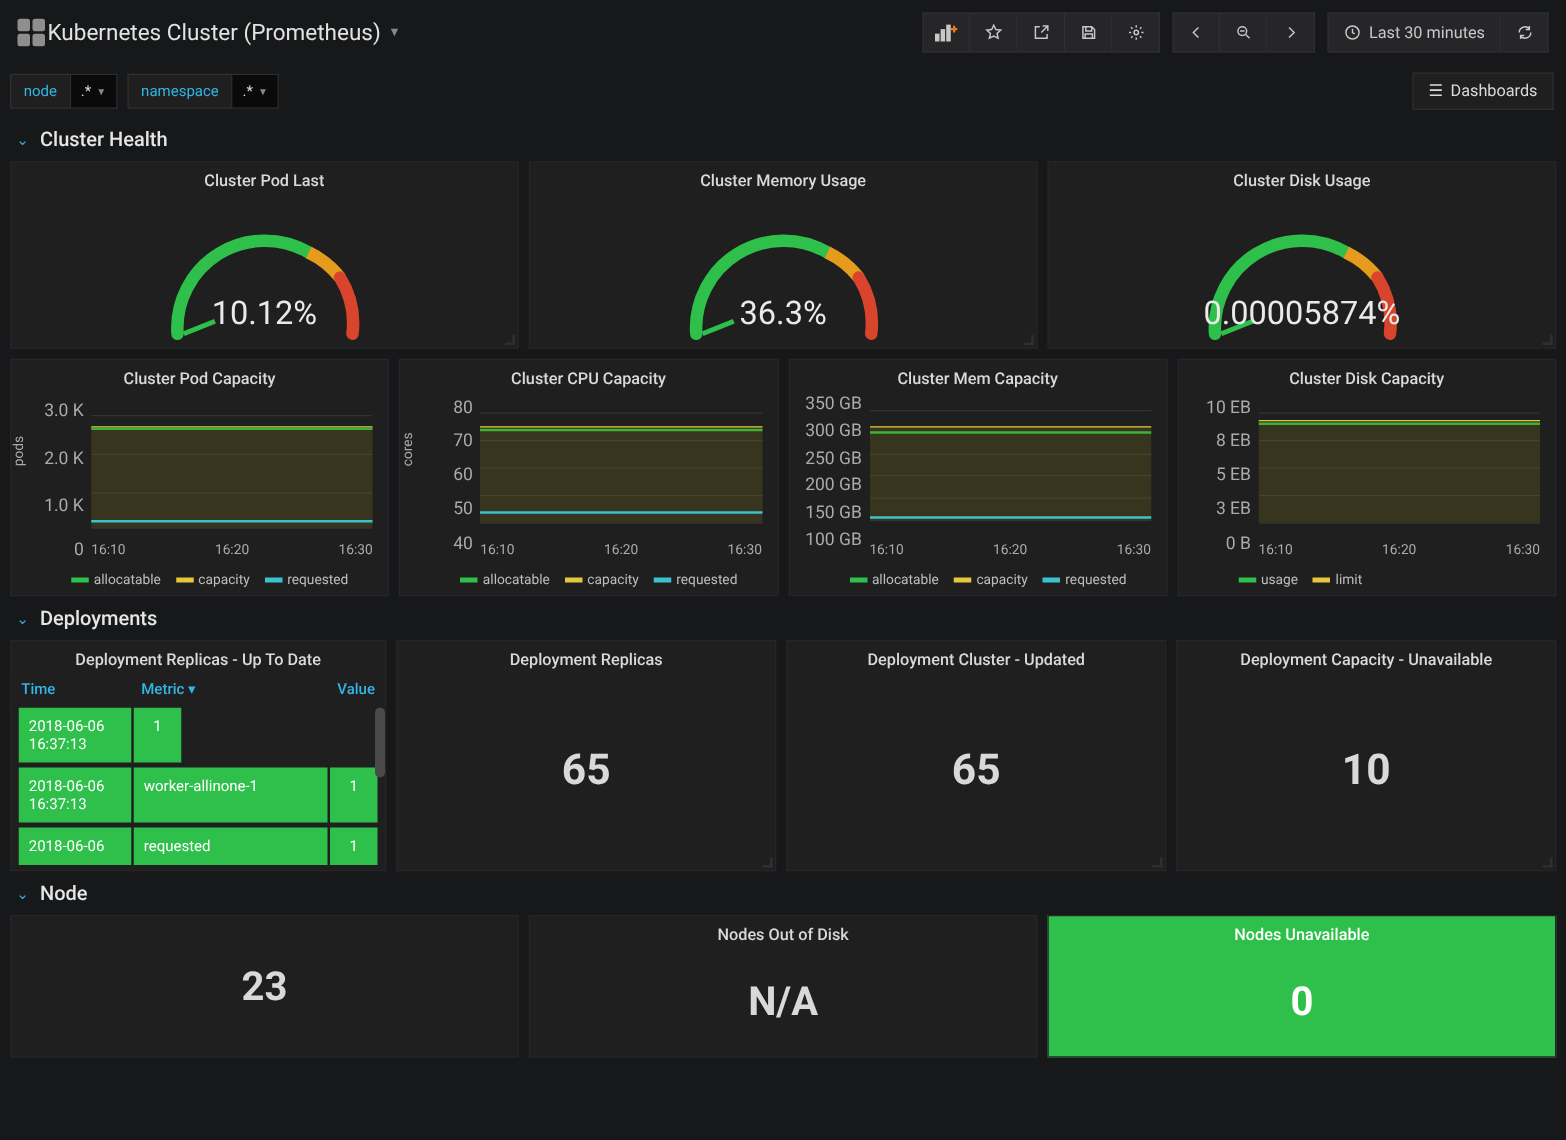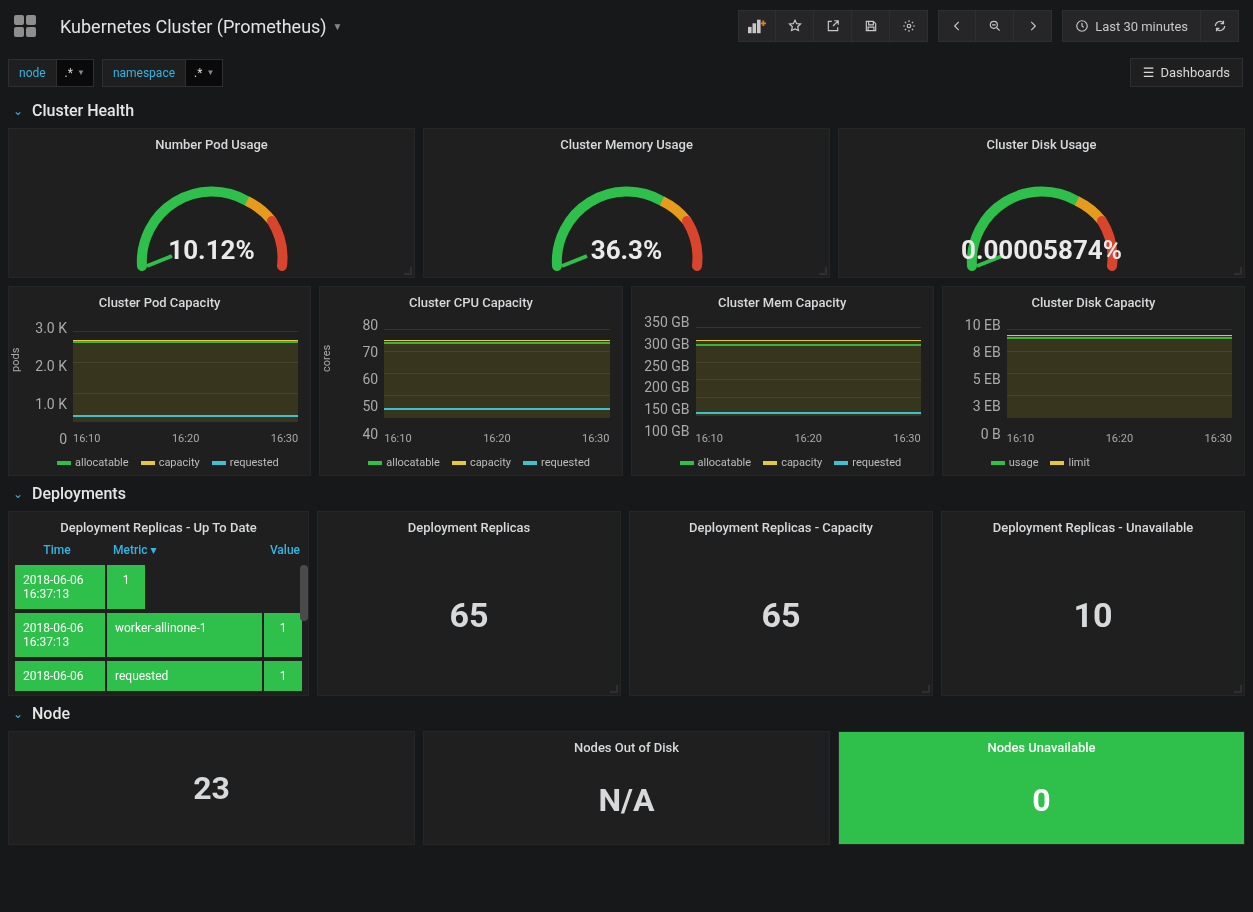--- a/index.html
+++ b/index.html
@@ -13,21 +13,21 @@
     overflow: hidden;
   }
 
   
   .navbar {
     display: flex;
     align-items: center;
     padding: 8px 14px 8px 14px;
     height: 52px;
   }
-  .navbar-left { display:flex; align-items:center; gap:24px; }
+  .navbar-left { display:flex; align-items:center; gap:2px; }
   .grid-icon { width:22px; height:22px; display:grid; grid-template-columns:1fr 1fr; grid-template-rows:1fr 1fr; gap:2px; }
   .grid-icon span{ background:#8e8e8e; border-radius:2px;}
   .navbar-title { font-size:18px; color:#e3e3e3; display:flex; align-items:center; gap:6px;}
   .navbar-title .caret { font-size:10px; color:#888;}
   .navbar-spacer{flex:1;}
   .btn-group{ display:flex; }
   .nav-btn {
     background:#262628;
     border:1px solid #2f2f32;
     height:32px; min-width:38px;
@@ -84,21 +84,21 @@
     width:8px; height:8px;
     border-right:2px solid #555; border-bottom:2px solid #555;
     opacity:.3;
   }
 
   
   .gauge-panel{ flex:1; height:150px; display:flex; flex-direction:column;}
   .gauge-area{ flex:1; display:flex; align-items:flex-end; justify-content:center; padding-bottom:6px; position:relative;}
   .gauge-value{
     position:absolute; bottom:12px; left:0; right:0;
-    text-align:center; color:#eaeaea; font-size:26px; font-weight:700;
+    text-align:center; color:#eaeaea; font-size:26px; font-weight:400;
   }
 
   
   .cap-panel{ flex:1; height:190px; display:flex; flex-direction:column; padding-bottom:4px;}
   .cap-chart{ flex:1; position:relative; margin:4px 8px 2px 8px;}
   .ylabel{ position:absolute; left:-2px; top:50%; transform:rotate(-90deg) translate(10px,-50%); transform-origin:left top; font-size:11px; color:#aaa;}
   .plot{ position:absolute; left:56px; right:4px; top:6px; bottom:20px; }
   .plot-grid{ position:absolute; inset:0; }
   .plot-grid .hline{ position:absolute; left:0; right:0; border-top:1px solid #333;}
   .ytick{ position:absolute; left:0; width:50px; text-align:right; font-size:14px; color:#aaa; transform:translateY(-50%);}
@@ -110,21 +110,21 @@
   .legend span{ display:flex; align-items:center; gap:4px;}
   .lg-sw{ width:14px; height:4px; display:inline-block;}
 
   
   .dep-panel{ height:185px;}
   .dep-table-panel{ width:301px; background:#1f1f20; border:1px solid #262628; height:185px; display:flex; flex-direction:column; position:relative;}
   .dep-stat{ flex:1; display:flex; flex-direction:column;}
   .big-num{ flex:1; display:flex; align-items:center; justify-content:center; color:#d8d9da; font-size:34px; font-weight:700;}
   .tbl-head{ display:flex; background:#1f1f20; color:#33b5e5; font-size:12px; font-weight:500;}
   .tbl-head div{ padding:8px 8px;}
-  .th-time{ width:96px;text-align:center;} .th-metric{ flex:1;} .th-val{ width:48px; text-align:right;}
+  .th-time{ width:96px;} .th-metric{ flex:1;} .th-val{ width:48px; text-align:right;}
   .tbl-body{ flex:1; overflow:hidden; position:relative;}
   .tbl-row{ display:flex; margin:0 6px 4px 6px;}
   .tbl-row div{ background:#2ec04a; color:#fff; padding:8px 8px; font-size:12px;}
   .tbl-row div + div{ margin-left:2px;}
   .td-time{ width:90px;} .td-metric{ flex:1;} .td-val{ width:38px; text-align:center;}
   .scroll-thumb{ position:absolute; right:0; top:0; width:8px; height:56px; background:#4a4a4a; border-radius:4px;}
 
   
   .node-panel{ flex:1; height:114px; display:flex; flex-direction:column;}
   .node-panel.green{ background:#2ec04a;}
@@ -241,21 +241,21 @@
 
 <div class="content">
 
   <div class="row-header">
     <span class="chev">⌄</span>
     <h3>Cluster Health</h3>
   </div>
 
   <div class="panel-row">
     <div class="panel gauge-panel">
-      <div class="panel-title">Number Pod Usage</div>
+      <div class="panel-title">Cluster Pod Last</div>
       <div class="gauge-area">
         <svg width="180" height="100" viewBox="0 0 180 100">
           <path d="M20 95 A70 70 0 0 1 125 30" fill="none" stroke="#2ec04a" stroke-width="10" stroke-linecap="round"></path>
           <path d="M125 30 A70 70 0 0 1 150 50" fill="none" stroke="#e59b1c" stroke-width="10"></path>
           <path d="M150 50 A70 70 0 0 1 160 95" fill="none" stroke="#d9452c" stroke-width="10" stroke-linecap="round"></path>
           <line x1="25" y1="95" x2="50" y2="85" stroke="#2ec04a" stroke-width="4"></line>
         </svg>
         <div class="gauge-value">10.12%</div>
       </div>
       <div class="resize-handle"></div>
@@ -490,26 +490,26 @@
         <div class="scroll-thumb"></div>
       </div>
     </div>
 
     <div class="panel dep-panel dep-stat" style="flex:1">
       <div class="panel-title">Deployment Replicas</div>
       <div class="big-num">65</div>
       <div class="resize-handle"></div>
     </div>
     <div class="panel dep-panel dep-stat" style="flex:1">
-      <div class="panel-title">Deployment Replicas - Capacity</div>
+      <div class="panel-title">Deployment Cluster - Updated</div>
       <div class="big-num">65</div>
       <div class="resize-handle"></div>
     </div>
     <div class="panel dep-panel dep-stat" style="flex:1">
-      <div class="panel-title">Deployment Replicas - Unavailable</div>
+      <div class="panel-title">Deployment Capacity - Unavailable</div>
       <div class="big-num">10</div>
       <div class="resize-handle"></div>
     </div>
   </div>
 
   <div class="row-header">
     <span class="chev">⌄</span>
     <h3>Node</h3>
   </div>
 

